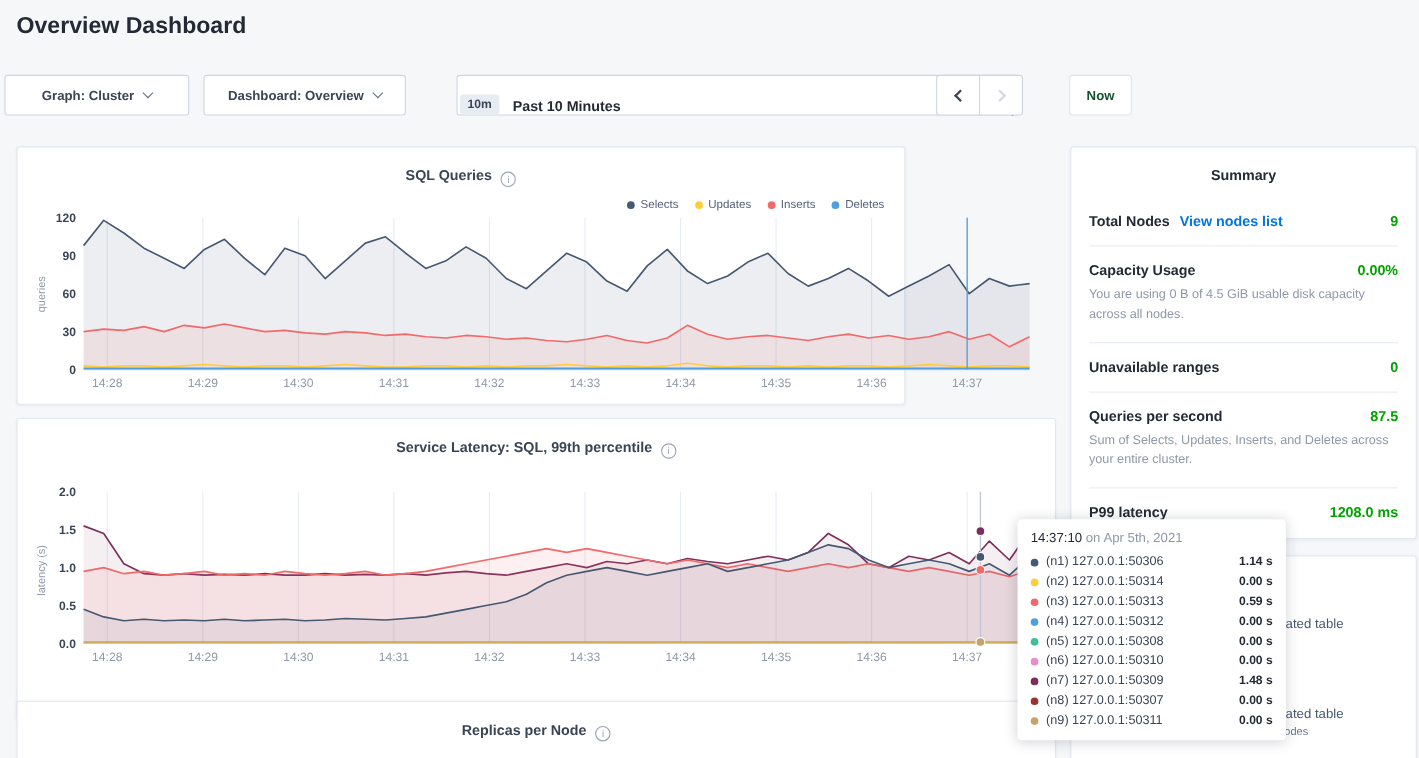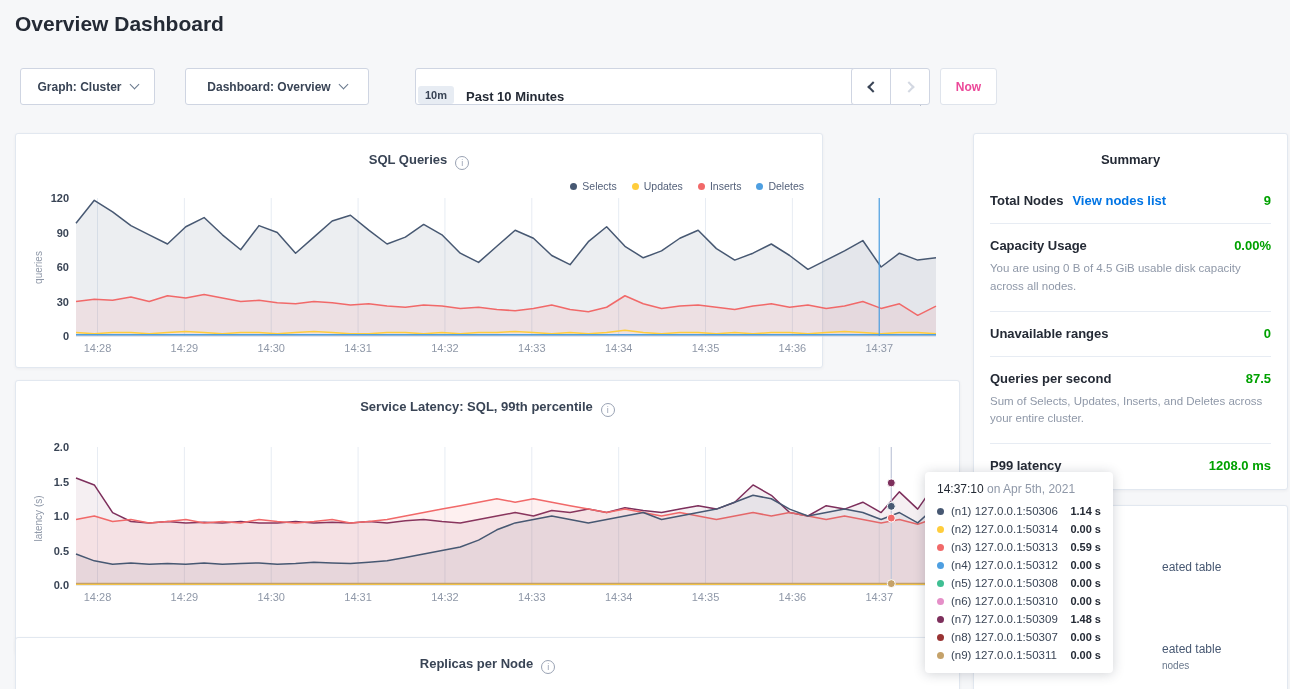--- a/index.html
+++ b/index.html
@@ -8,36 +8,36 @@
   .screen { position:relative; width:1290px; height:689px; overflow:hidden; }
 
   .page-title { position:absolute; left:15px; top:12px; font-size:21px; font-weight:600; color:#242a35; }
 
   
   .dd, .sq-btn, .now-btn {
     position:absolute; top:68px; height:37px; background:#fff; border:1px solid #cfd5e2;
     border-radius:3px; font-family:"Liberation Sans",sans-serif; font-size:12px; font-weight:700;
     color:#394455; display:flex; align-items:center; justify-content:center; cursor:pointer;
   }
-  .dd-graph { left:20px; width:135px; }
+  .dd-graph { left:4px; width:168px; }
   .dd-dash  { left:185px; width:184px; }
   .time-dd  { position:absolute; left:415px; top:68px; width:512px; height:37px; background:#fff;
     border:1px solid #cfd5e2; border-radius:3px; display:flex; align-items:flex-end; padding:0 2px; cursor:pointer; }
   .time-badge { background:#e7ecf3; border-radius:3px; font-size:11px; font-weight:700; color:#394455; padding:3px 7px; margin-right:12px; }
   .time-label { font-size:13px; font-weight:700; color:#242a35; }
   .chev { display:inline-block; width:7px; height:7px; border-right:1.6px solid #69788c; border-bottom:1.6px solid #69788c; transform:rotate(45deg); margin-left:9px; margin-top:-4px; }
   .time-dd .chev { margin-left:auto; }
   .btn-group { position:absolute; left:851px; top:68px; display:flex; }
   .sq-btn { position:static; width:40px; }
   .sq-btn.prev { border-radius:3px 0 0 3px; }
   .sq-btn.next { border-radius:0 3px 3px 0; margin-left:-1px; }
   .arrow { display:inline-block; width:8px; height:8px; border-right:2px solid #394455; border-bottom:2px solid #394455; }
   .arrow.left { transform:rotate(135deg); margin-left:3px; }
   .arrow.right { transform:rotate(-45deg); border-color:#d3d8e2; margin-right:3px; }
-  .now-btn { left:940px; width:57px; color:#ec4899; border-color:#dfe4ec; cursor:default; }
+  .now-btn { left:972px; width:57px; color:#14532d; border-color:#dfe4ec; cursor:default; }
 
   
   .panel { position:absolute; background:#fff; border:1px solid #e2e8f0; border-radius:3px; box-shadow:0 1px 3px rgba(60,70,90,0.06); }
   .panel-sql      { left:15px;  top:133px; width:808px; height:235px; }
   .panel-latency  { left:15px;  top:380px; width:945px; height:274px; }
   .panel-replicas { left:15px;  top:637px; width:945px; height:120px; }
   .panel-summary  { left:973px; top:133px; width:315px; height:357px; }
   .panel-events   { left:973px; top:505px; width:315px; height:200px; }
 
   .chart-title { padding-top:18px; text-align:center; font-size:13px; font-weight:700; color:#394455; }
@@ -68,21 +68,21 @@
   .sval { margin-left:auto; font-size:13px; font-weight:700; color:#00a100; }
   .scap { font-size:11.5px; color:#8f98a8; line-height:1.55; margin-top:7px; }
 
   
   .ev-frag { position:absolute; font-size:12px; color:#475872; }
   .ev-frag.f1 { left:188px; top:54px; }
   .ev-frag.f2 { left:188px; top:136px; }
   .ev-frag.f3 { left:188px; top:154px; color:#69788c; font-size:10px; }
 
   
-  .tooltip { position:absolute; left:925px; top:472px; width:188px; background:#fff; border-radius:4px;
+  .tooltip { position:absolute; left:925px; top:472px; width:244px; background:#fff; border-radius:4px;
     box-shadow:0 1px 12px rgba(40,50,70,0.22); padding:10px 12px 9px; z-index:50; }
   .tt-head { font-size:12px; margin-bottom:6px; }
   .tt-time { color:#242a35; }
   .tt-date { color:#8f98a8; }
   .tt-row { display:flex; align-items:center; height:18px; }
   .tt-dot { width:7px; height:7px; border-radius:50%; flex:0 0 7px; }
   .tt-label { font-size:11.5px; color:#394455; margin-left:7px; white-space:nowrap; }
   .tt-val { margin-left:auto; font-size:11px; font-weight:700; color:#242a35; white-space:nowrap; }
 </style>
 </head>

